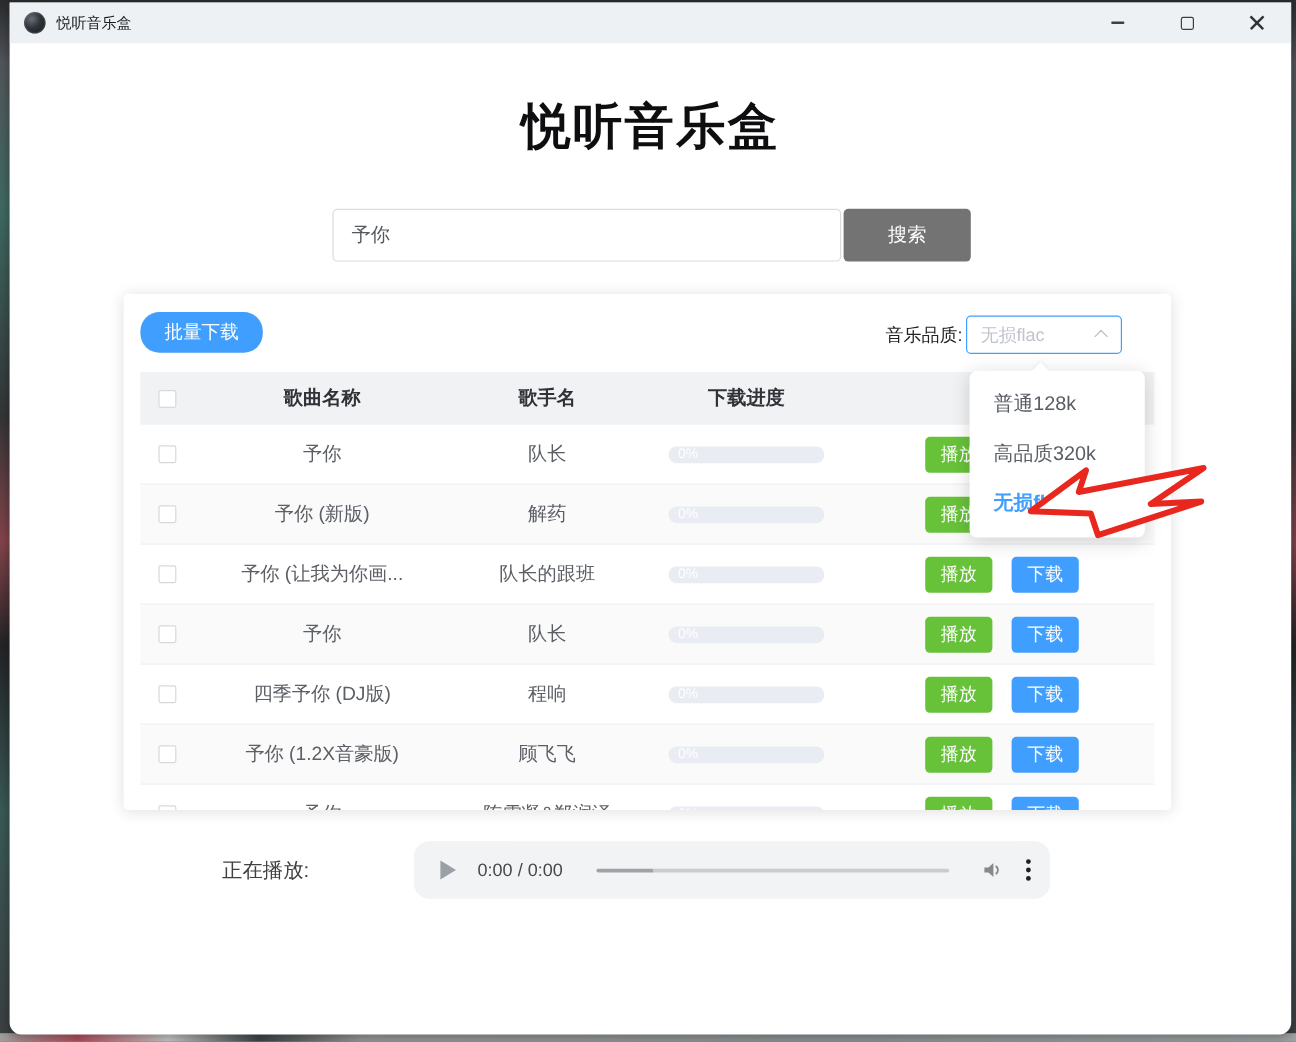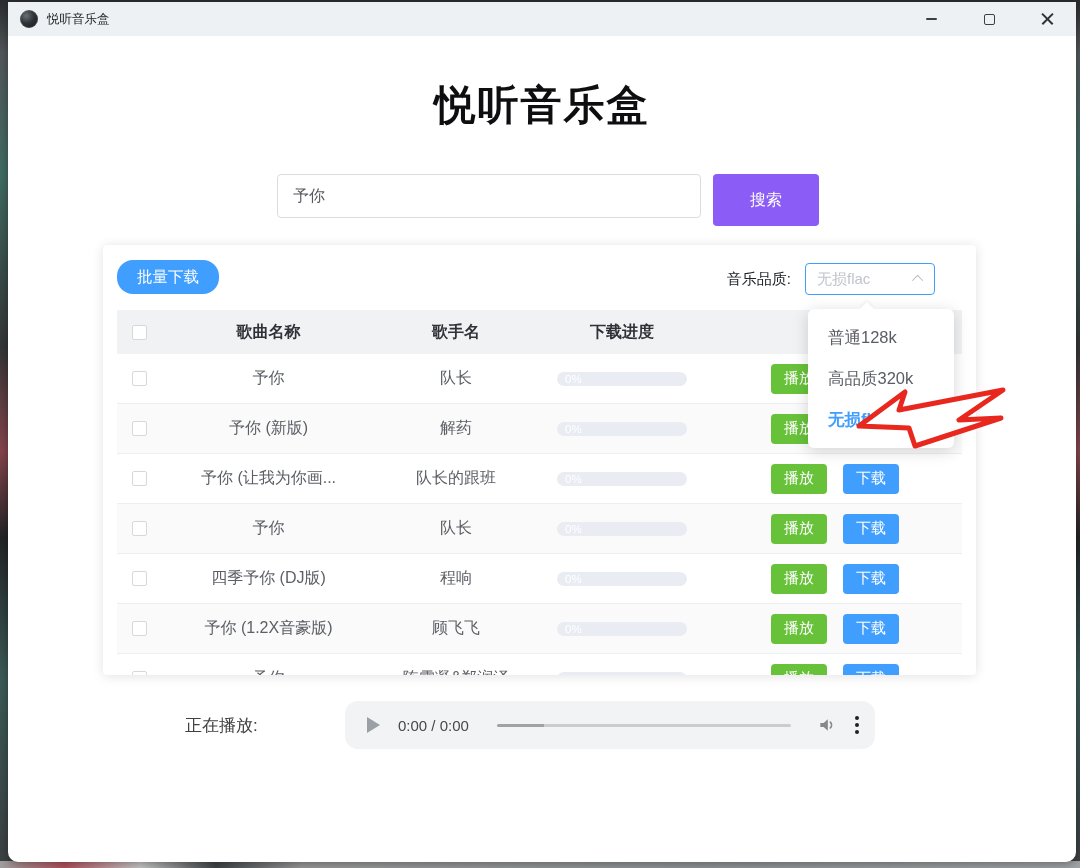--- a/index.html
+++ b/index.html
@@ -30,31 +30,31 @@
   .glyph-close::before { transform:rotate(45deg); }
   .glyph-close::after { transform:rotate(-45deg); }
 
   
   .page-title { position:absolute; left:0; top:76px; width:100%; text-align:center;
     font-size:41px; font-weight:700; color:#0e0e10; letter-spacing:2px; }
   .search-row { position:absolute; left:269px; top:172px; display:flex; }
   .search-input { width:424px; height:44px; border:1px solid #d9dce1; border-radius:4px;
     padding:0 15px; font-size:16px; color:#55595e; outline:none;
     font-family:"Liberation Sans","DejaVu Sans",sans-serif; }
-  .search-btn { width:106px; height:52px; margin-left:12px; border:none; border-radius:4px;
-    background:#8b5cf6; color:#fff; font-size:16px; cursor:pointer;
+  .search-btn { width:106px; height:44px; margin-left:2px; border:none; border-radius:4px;
+    background:#737373; color:#fff; font-size:16px; cursor:pointer;
     font-family:"Liberation Sans","DejaVu Sans",sans-serif; }
 
   
   .card { position:absolute; left:95px; top:243px; width:873px; height:430px;
     background:#fff; border-radius:4px; box-shadow:0 1px 12px rgba(0,0,0,.12); overflow:hidden; }
   .batch-btn { position:absolute; left:14px; top:15px; height:34px; padding:0 20px;
     background:#409eff; color:#fff; border:none; border-radius:16px; font-size:15.5px; cursor:pointer;
     font-family:"Liberation Sans","DejaVu Sans",sans-serif; }
-  .quality { position:absolute; right:41px; top:18px; display:flex; align-items:center; gap:14px; }
+  .quality { position:absolute; right:41px; top:18px; display:flex; align-items:center; gap:3px; }
   .quality-label { font-size:15px; color:#202428; }
   .quality-select { width:130px; height:32px; border:1px solid #409eff; border-radius:4px;
     background:#fff; display:flex; align-items:center; padding:0 11px; cursor:pointer; }
   .quality-value { font-size:15px; color:#c0c4cc; }
   .chev-up { margin-left:auto; width:8px; height:8px; border-left:1.6px solid #b6bac0;
     border-top:1.6px solid #b6bac0; transform:rotate(45deg) translateY(2px); }
 
   .thead { position:absolute; left:14px; right:14px; top:65px; height:44px;
     background:#f1f2f4; display:flex; align-items:center;
     font-size:16px; font-weight:700; color:#2f3338; }

